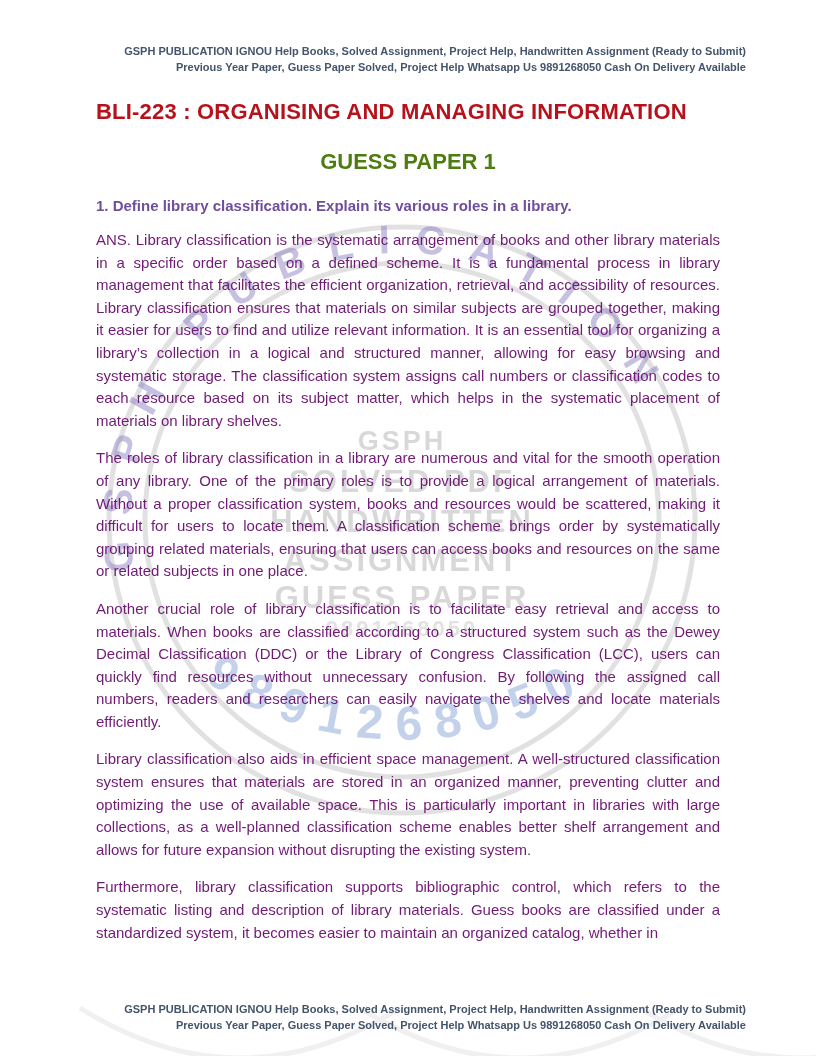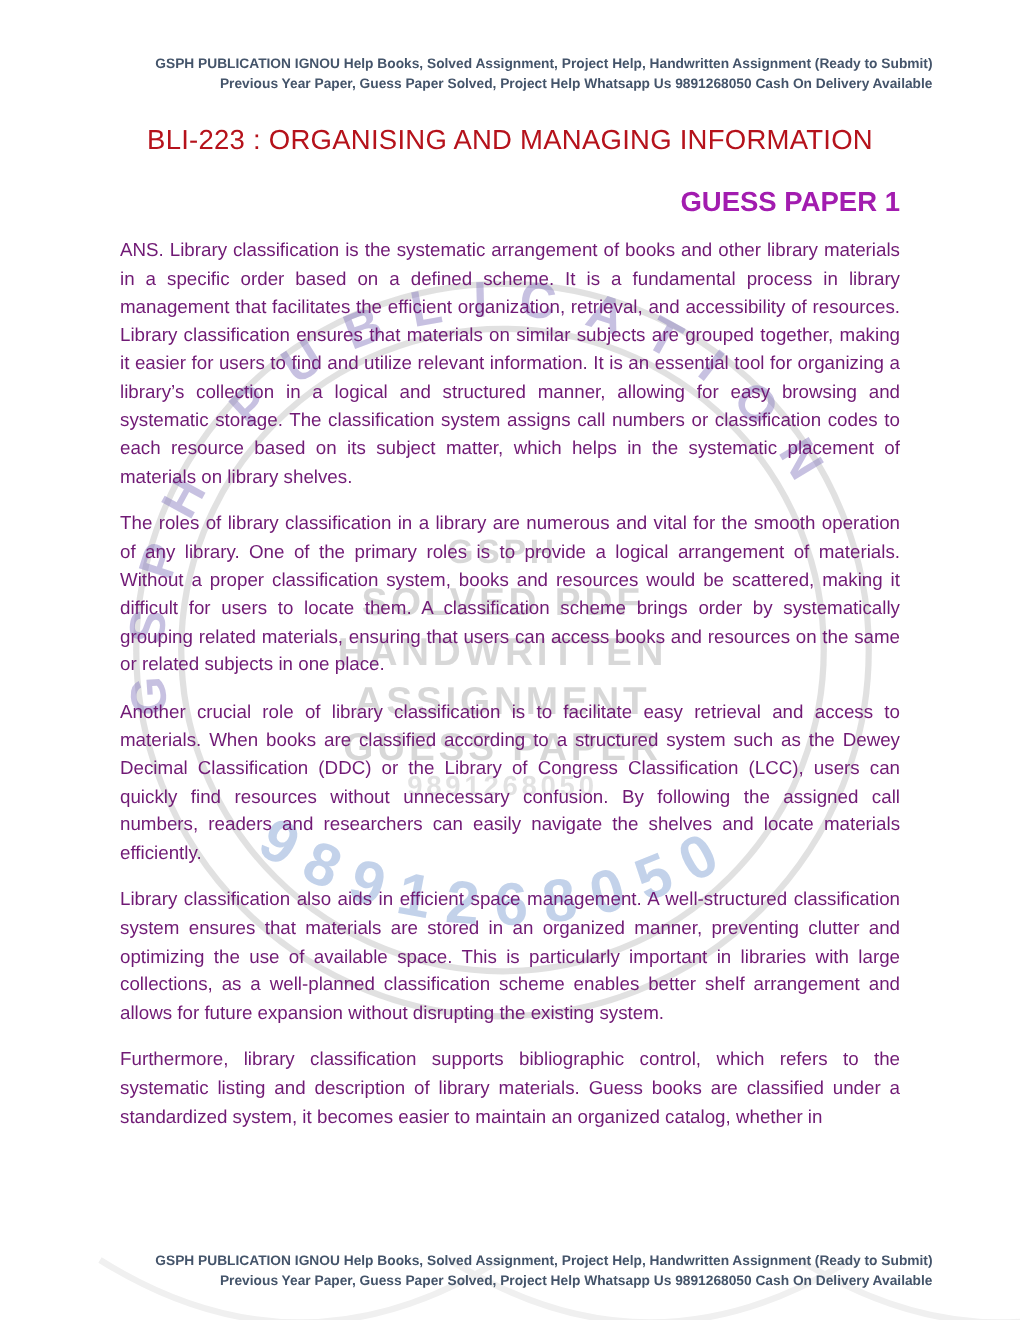--- a/index.html
+++ b/index.html
@@ -11,25 +11,25 @@
   .watermark-svg { position:absolute; left:0; top:0; width:816px; height:1056px; z-index:0; }
   .content { position:relative; z-index:1; padding:44px 96px 0 96px; }
 
   .hdr, .ftr {
     text-align:right; color:#44546A; font-weight:bold;
     font-size:11px; line-height:15.5px; margin:0 -26px; white-space:nowrap;
   }
   .ftr { position:absolute; top:1002px; left:70px; right:70px; margin:0; z-index:1; }
 
   .title {
-    margin:24px 0 0 0; text-align:center; color:#B5121B;
-    font-size:22px; font-weight:normal; white-space:nowrap; letter-spacing:0.2px;
+    margin:24px 0 0 0; color:#B5121B;
+    font-size:22px; font-weight:bold; white-space:nowrap; letter-spacing:0.2px;
   }
   .subtitle {
-    margin:24px 0 0 0; text-align:right; color:#a21caf;
+    margin:24px 0 0 0; text-align:center; color:#4d7c0f;
     font-size:22px; font-weight:bold;
   }
   .question {
     margin:22px 0 0 0; color:#6F4E9C; font-size:15px; font-weight:bold;
   }
   p.body-par {
     margin:15px 0 0 0; color:#701a75; font-size:15px;
     line-height:22.6px; text-align:justify;
   }
 
@@ -88,20 +88,21 @@
 
   <div class="content">
     <div class="hdr">
       <div>GSPH PUBLICATION IGNOU Help Books, Solved Assignment, Project Help, Handwritten Assignment (Ready to Submit)</div>
       <div>Previous Year Paper, Guess Paper Solved, Project Help Whatsapp Us 9891268050 Cash On Delivery Available</div>
     </div>
 
     <h1 class="title">BLI-223 : ORGANISING AND MANAGING INFORMATION</h1>
     <h2 class="subtitle">GUESS PAPER 1</h2>
 
+    <h3 class="question">1. Define library classification. Explain its various roles in a library.</h3>
 
     <p class="body-par">ANS. Library classification is the systematic arrangement of books and other library materials in a specific order based on a defined scheme. It is a fundamental process in library management that facilitates the efficient organization, retrieval, and accessibility of resources. Library classification ensures that materials on similar subjects are grouped together, making it easier for users to find and utilize relevant information. It is an essential tool for organizing a library’s collection in a logical and structured manner, allowing for easy browsing and systematic storage. The classification system assigns call numbers or classification codes to each resource based on its subject matter, which helps in the systematic placement of materials on library shelves.</p>
     <p class="body-par">The roles of library classification in a library are numerous and vital for the smooth operation of any library. One of the primary roles is to provide a logical arrangement of materials. Without a proper classification system, books and resources would be scattered, making it difficult for users to locate them. A classification scheme brings order by systematically grouping related materials, ensuring that users can access books and resources on the same or related subjects in one place.</p>
     <p class="body-par">Another crucial role of library classification is to facilitate easy retrieval and access to materials. When books are classified according to a structured system such as the Dewey Decimal Classification (DDC) or the Library of Congress Classification (LCC), users can quickly find resources without unnecessary confusion. By following the assigned call numbers, readers and researchers can easily navigate the shelves and locate materials efficiently.</p>
     <p class="body-par">Library classification also aids in efficient space management. A well-structured classification system ensures that materials are stored in an organized manner, preventing clutter and optimizing the use of available space. This is particularly important in libraries with large collections, as a well-planned classification scheme enables better shelf arrangement and allows for future expansion without disrupting the existing system.</p>
     <p class="body-par">Furthermore, library classification supports bibliographic control, which refers to the systematic listing and description of library materials. Guess books are classified under a standardized system, it becomes easier to maintain an organized catalog, whether in</p>
   </div>
 
   <div class="ftr">
     <div>GSPH PUBLICATION IGNOU Help Books, Solved Assignment, Project Help, Handwritten Assignment (Ready to Submit)</div>

